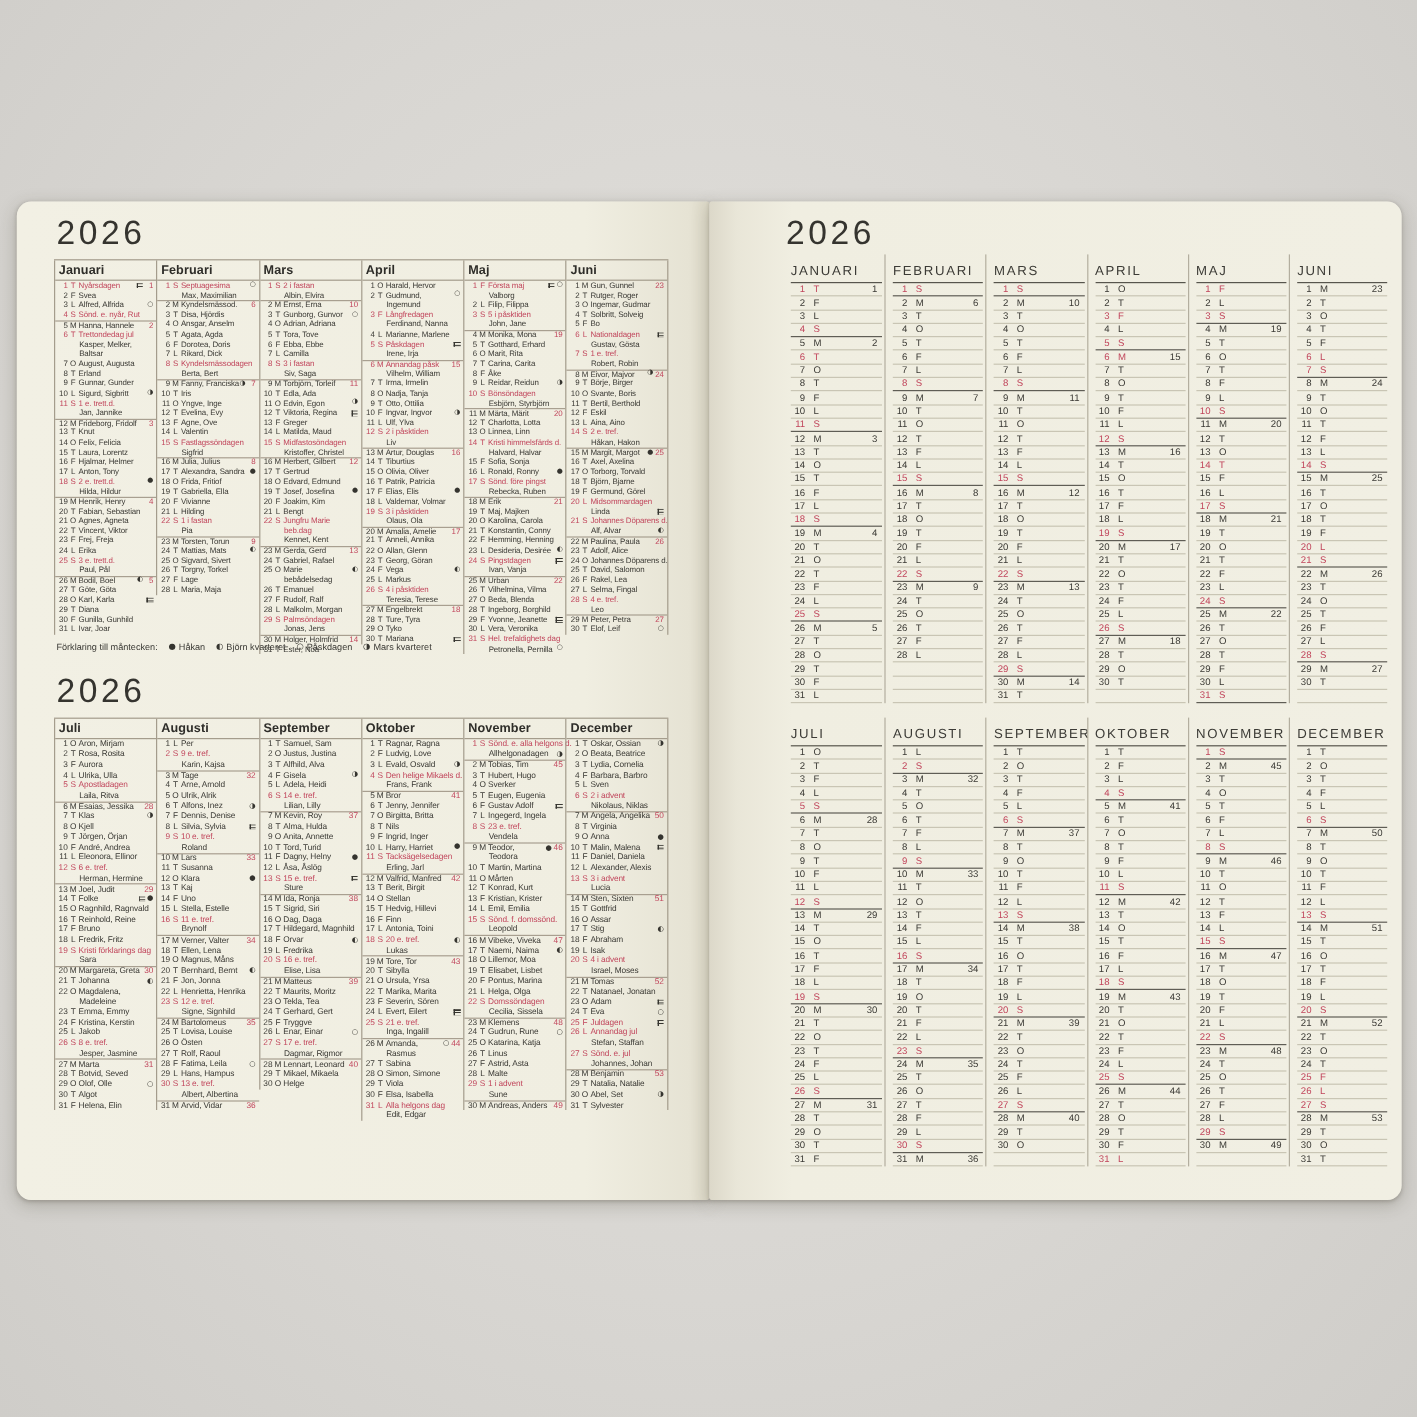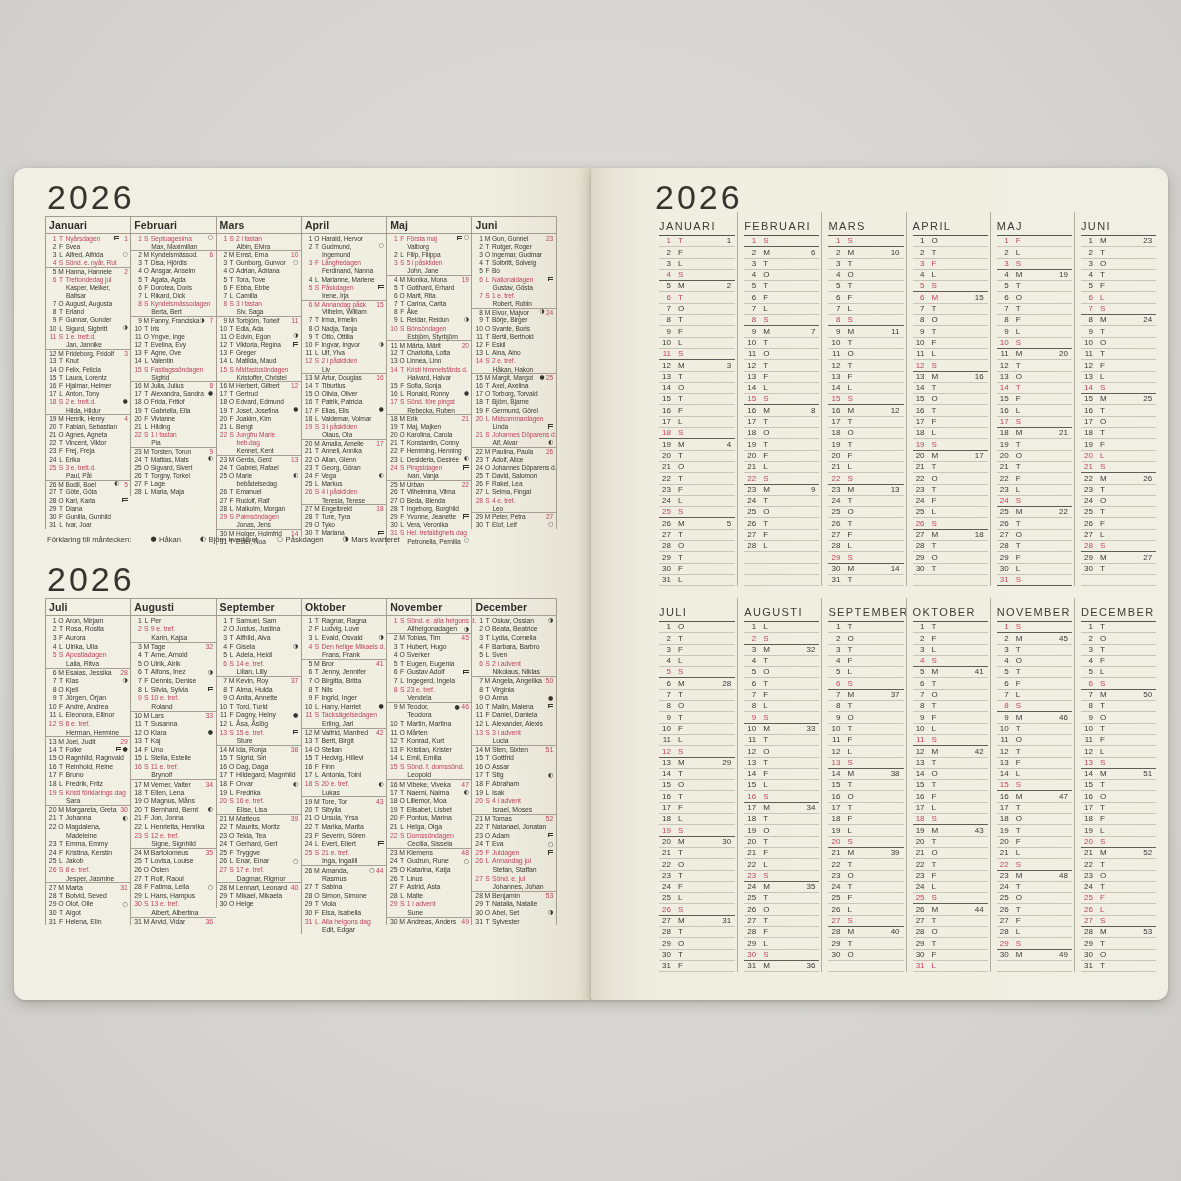--- a/index.html
+++ b/index.html
@@ -15,21 +15,21 @@
     left:14px;width:577px;border-radius:12px 2px 2px 12px;
     box-shadow:0 4px 14px rgba(60,55,40,.25), 0 1px 3px rgba(60,55,40,.2);
     background:linear-gradient(90deg,#f2f0e4 0%, #f0eee1 82%, #e6e3d4 97%, #ddd9c8 100%);
   }
   .page-right{
     left:591px;width:577px;border-radius:2px 12px 12px 2px;
     box-shadow:0 4px 14px rgba(60,55,40,.25), 0 1px 3px rgba(60,55,40,.2);
     background:linear-gradient(90deg,#dcd8c9 0%, #e9e6d8 4%, #f0eee1 12%, #f1efe3 100%);
   }
   .year-title{
-    position:absolute;font-size:34px;letter-spacing:3px;color:#35342f;font-weight:400;
+    position:absolute;font-size:28px;letter-spacing:3px;color:#35342f;font-weight:400;
   }
   
   .lmonths{position:absolute;display:flex;align-items:flex-start;border-top:1px solid #a49c8c;}
   .lmonth{width:85.3px;box-sizing:border-box;border-left:1px solid #a49c8c;background:transparent;}
   .lmonth:last-child{border-right:1px solid #a49c8c;}
   .lm-head{
     font-size:10.5px;font-weight:bold;color:#2e2d29;padding:2px 0 2px 3px;
     border-bottom:1px solid #a49c8c;letter-spacing:.1px;
   }
   .lrow,.lextra{display:flex;align-items:center;padding:0 2.5px 0 2px;box-sizing:border-box;}
@@ -44,21 +44,21 @@
   .tail{margin-left:auto;display:flex;align-items:center;gap:1.5px;flex:none;}
   .wk{color:#c1465c;min-width:7px;text-align:right;}
   .lrow.red .d,.lrow.red .wd,.lrow.red .t,.lextra.red .xt{color:#c1465c;}
   .moon{font-family:"DejaVu Sans",sans-serif;font-size:.88em;color:#35342f;line-height:1;}
   .flag{
     display:inline-block;width:5.5px;height:4.5px;flex:none;
     background:
       repeating-linear-gradient(180deg,#35342f 0 1.1px,transparent 1.1px 2.3px),
       linear-gradient(90deg,#35342f 0 1px,transparent 1px);
   }
-  .legend{position:absolute;display:flex;align-items:center;gap:19px;font-size:7.6px;color:#3a3934;}
+  .legend{position:absolute;display:flex;align-items:center;gap:9px;font-size:7.6px;color:#3a3934;}
   .legend .moon{font-size:7px;}
   .legend .li{display:flex;align-items:center;gap:2.5px;}
   
   .rmonths{position:absolute;display:flex;align-items:flex-start;}
   .rmonth{width:84.2px;box-sizing:border-box;padding:0 2px 0 6px;}
   .rmonth + .rmonth{border-left:1px solid #b3ae9f;}
   .rm-head{
     font-size:11px;letter-spacing:1.4px;color:#3c3b36;height:20px;display:flex;align-items:flex-end;
     padding-bottom:3px;border-bottom:1px solid #57554d;margin-bottom:0;white-space:nowrap;
   }

